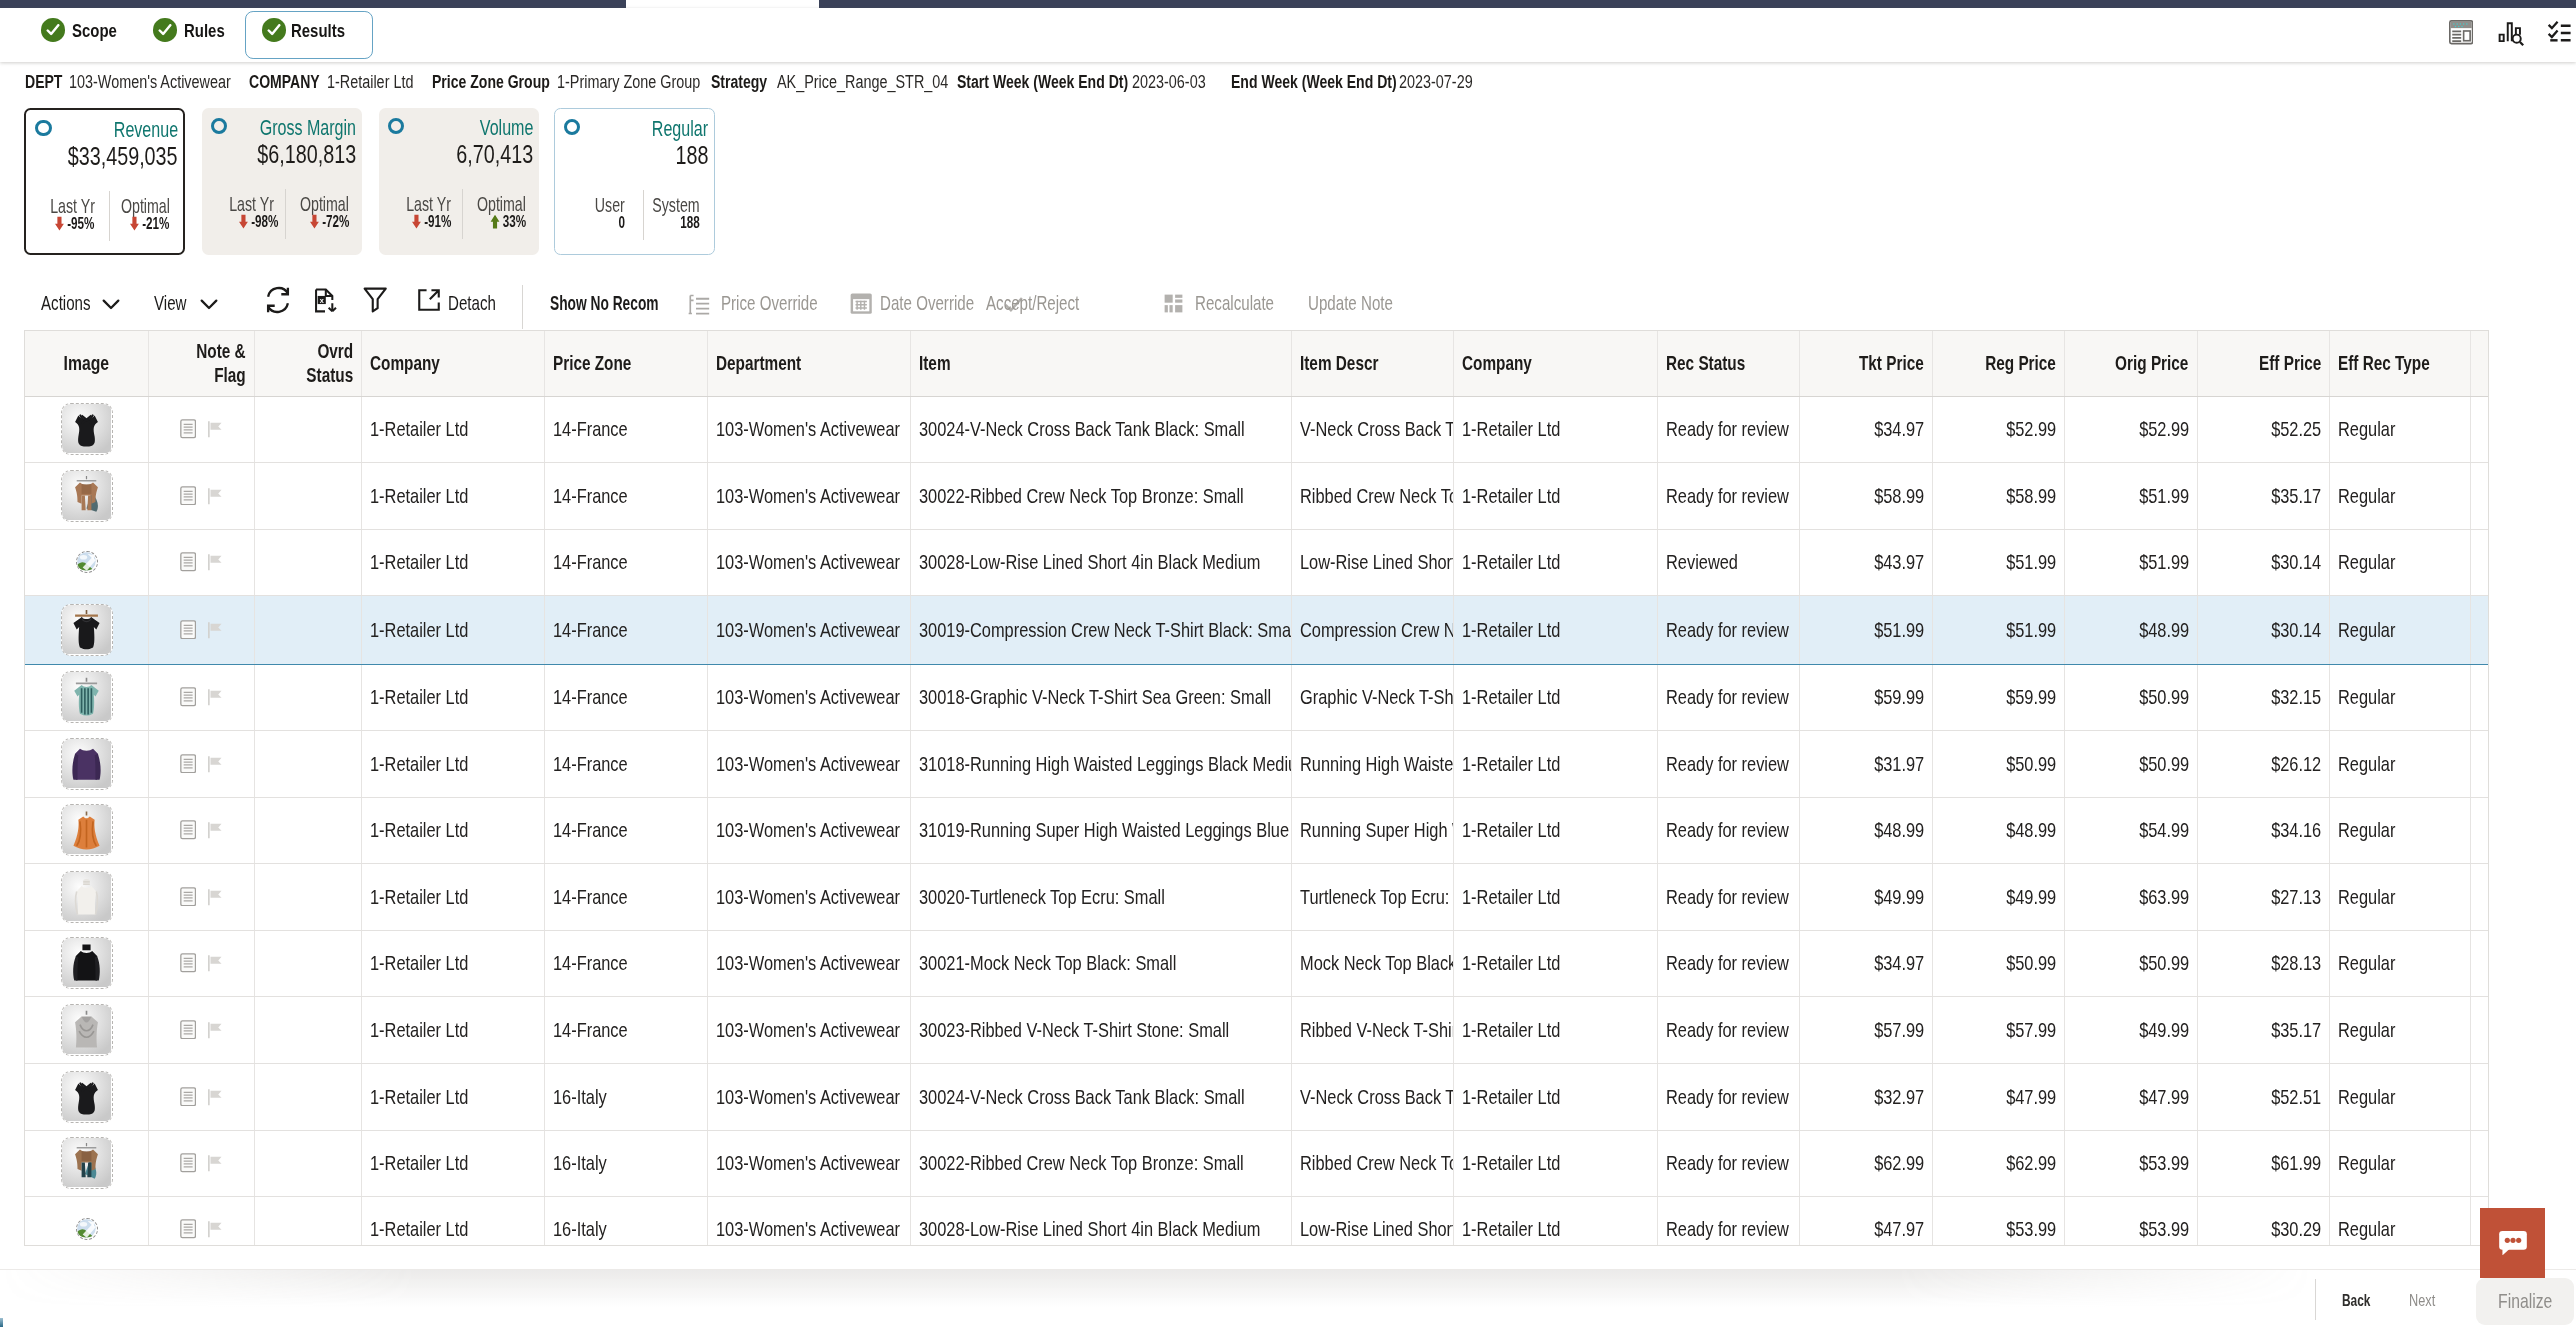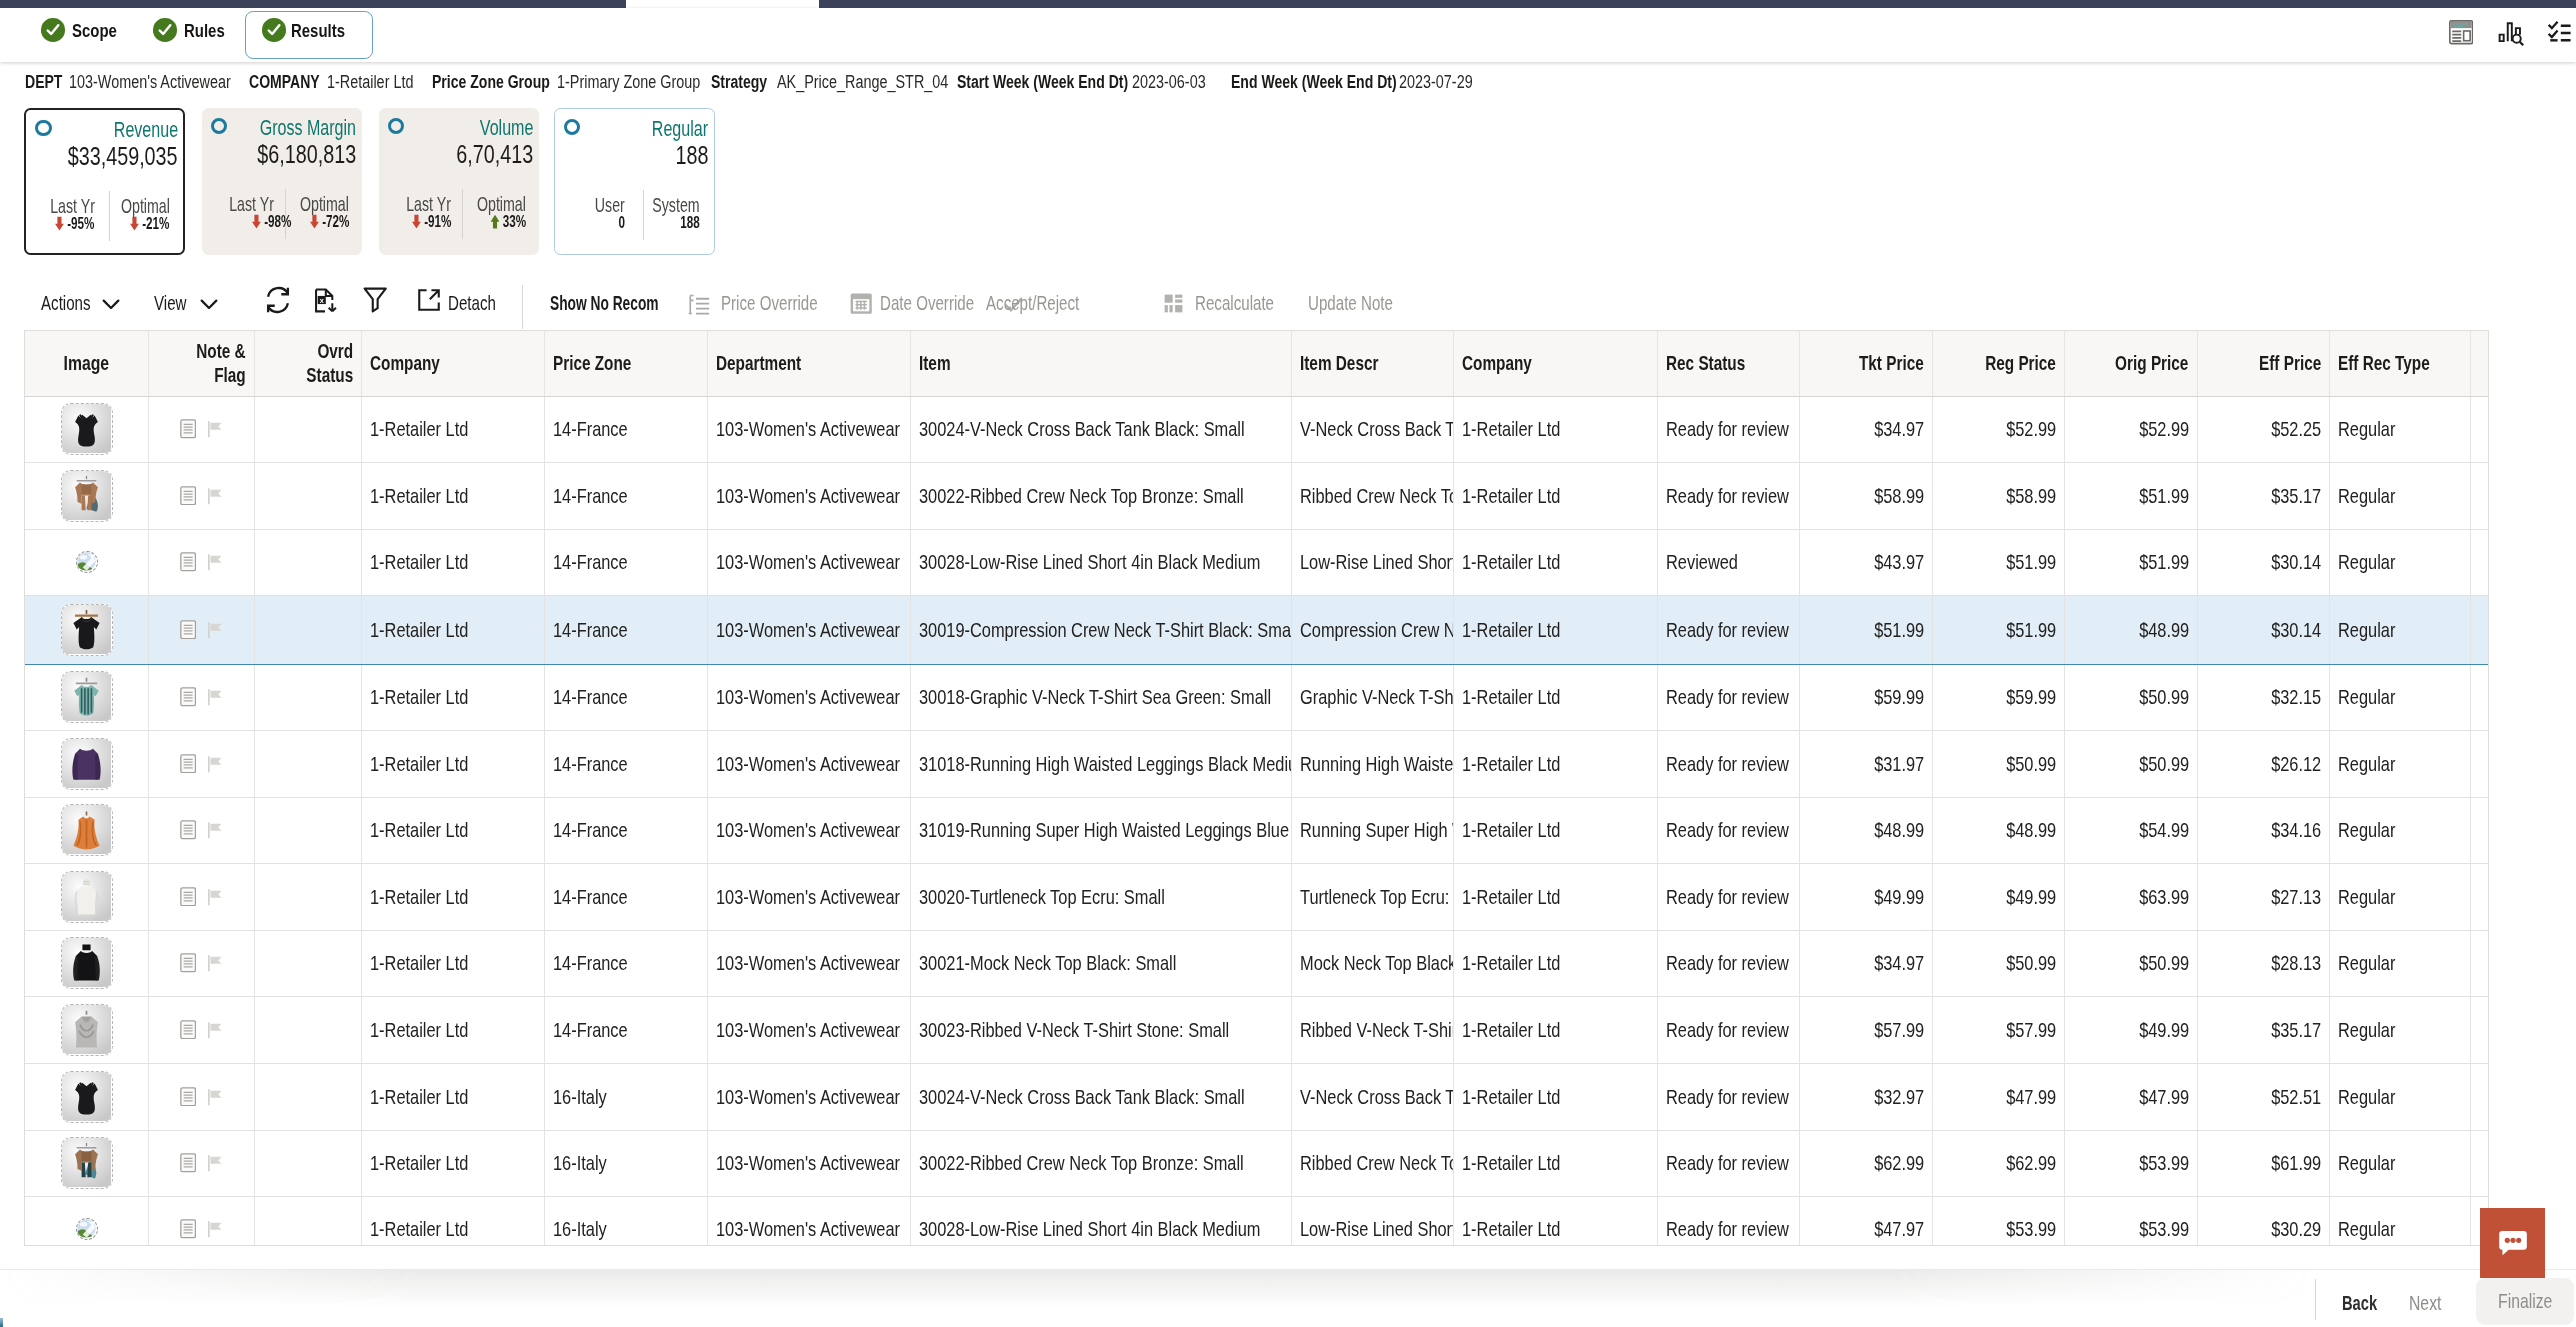--- a/index.html
+++ b/index.html
@@ -58,21 +58,21 @@
 .thumb{width:52px;height:52px;border:1.6px dashed #b7b5b2;border-radius:9.8px;margin:0 auto;overflow:hidden;background:#fff}
 .thumb svg{display:block}
 .bimg{width:22px;height:22px;border:1.6px dashed #8f8f8f;border-radius:50%;margin:0 auto;overflow:hidden;background:#fdfdfd}
 .nf{display:flex;justify-content:flex-start;gap:9.8px;align-items:center;padding-left:23px}
 
 #foot{position:absolute;left:0;top:1269px;width:2576px;height:59px;background:#fff;border-top:0.8px solid #eceae8}
 #fshadow{position:absolute;left:0;top:0;width:2313px;height:37px;
  background:linear-gradient(to bottom,rgba(130,125,120,.16),rgba(130,125,120,0));
  -webkit-mask-image:linear-gradient(to right,transparent,#000 18%,#000 82%,transparent)}
 #fsep{position:absolute;left:2315px;top:9px;width:0.8px;height:41px;background:#d9d7d5}
-.fbtn{position:absolute;top:21px;font-size:21px;white-space:nowrap}
+.fbtn{position:absolute;top:21px;font-size:17px;white-space:nowrap}
 #finalize{position:absolute;left:2476px;top:1278px;width:98px;height:47px;background:#f2f1ef;border-radius:9px;
  font-size:21px;color:#8f8d8a;text-align:center;line-height:46px}
 #chat{position:absolute;left:2480px;top:1208px;width:65px;height:70px;background:#c05137}
 </style></head><body>
 <div id="topbar">
     <div id="notch"></div>
   </div>
 <div id="wiz">
 <div id="resbox"></div>
 <div class="gcirc" style="left:41px">
@@ -119,21 +119,21 @@
     <div class="cval" style="right:14px"><span class="tR"><svg width="13" height="15.4" viewBox="0 0 16 19">
           <path d="M8 18 L0.5 9.5 L4.5 9.5 L4.5 1 L11.5 1 L11.5 9.5 L15.5 9.5 Z" fill="#c74634"></path>
         </svg>-21%</span></div>
   </div>
 <div class="card" style="left:202px;width:160px;background:#f1eeea">
     <div class="ring"></div>
     <div class="ctitle"><span class="tR">Gross Margin</span></div>
     <div class="cvalue"><span class="tR" style="transform:scaleX(.76)">$6,180,813</span></div>
     <div class="csep" style="left:83px"></div>
     <div class="clab" style="right:88px"><span class="tR">Last Yr</span></div>
-    <div class="cval" style="right:71px"><span class="tR"><svg width="13" height="15.4" viewBox="0 0 16 19">
+    <div class="cval" style="right:84px"><span class="tR"><svg width="13" height="15.4" viewBox="0 0 16 19">
           <path d="M8 18 L0.5 9.5 L4.5 9.5 L4.5 1 L11.5 1 L11.5 9.5 L15.5 9.5 Z" fill="#c74634"></path>
         </svg>-98%</span></div>
     <div class="clab" style="right:13px"><span class="tR">Optimal</span></div>
     <div class="cval" style="right:13px"><span class="tR"><svg width="13" height="15.4" viewBox="0 0 16 19">
           <path d="M8 18 L0.5 9.5 L4.5 9.5 L4.5 1 L11.5 1 L11.5 9.5 L15.5 9.5 Z" fill="#c74634"></path>
         </svg>-72%</span></div>
   </div>
 <div class="card" style="left:379px;width:160px;background:#f1eeea">
     <div class="ring"></div>
     <div class="ctitle"><span class="tR">Volume</span></div>

